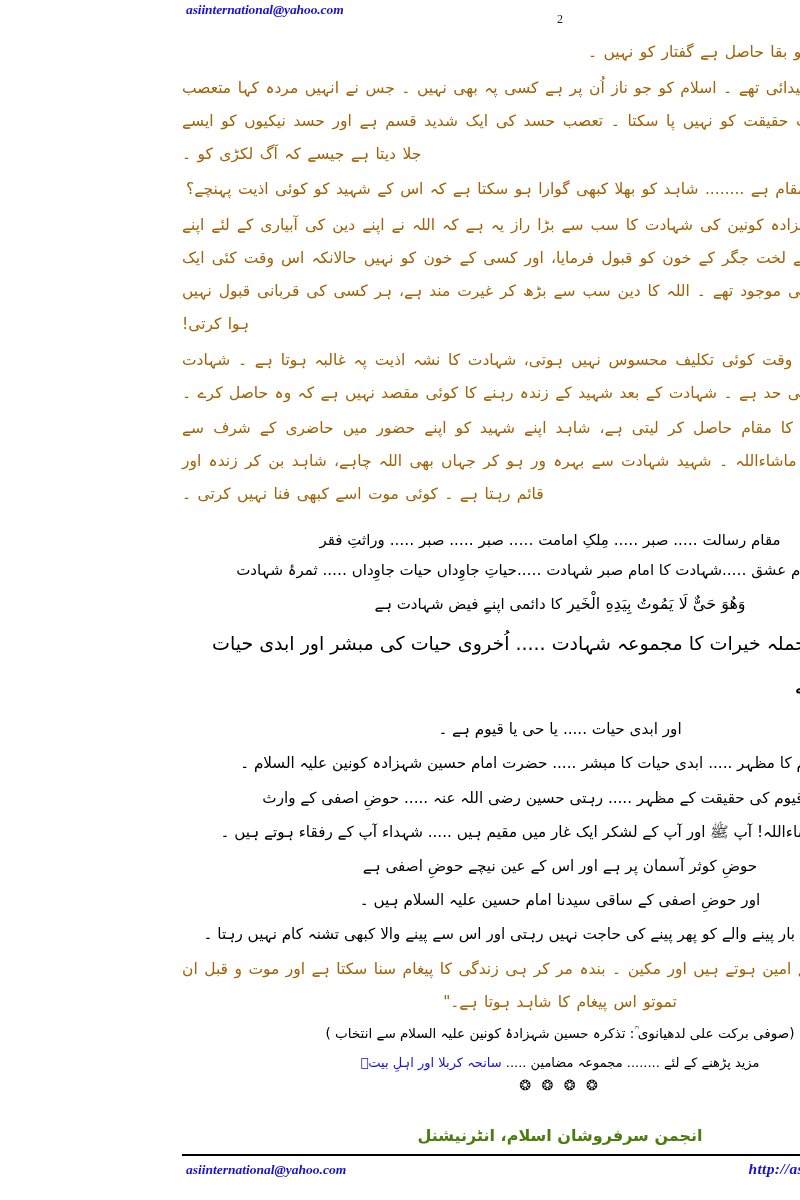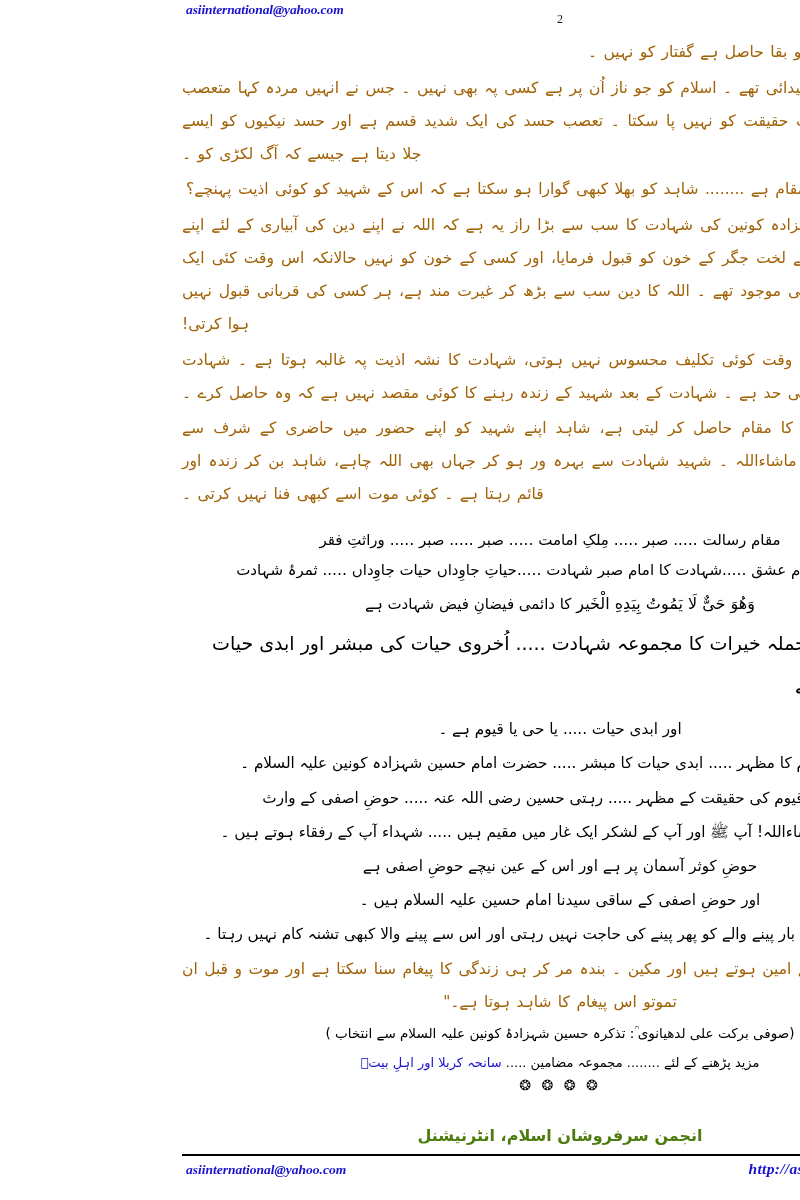--- a/index.html
+++ b/index.html
@@ -236,21 +236,21 @@
     <p class="para">شہادت جب قبولیت کا مقام حاصل کر لیتی ہے، شاہد اپنے شہید کو اپنے حضور میں حاضری کے شرف سے مشرف فرماتا ہے ۔ ماشاءاللہ ۔ شہید شہادت سے بہرہ ور ہو کر جہاں بھی اللہ چاہے، شاہد بن کر زندہ اور قائم رہتا ہے ۔ کوئی موت اسے کبھی فنا نہیں کرتی ۔</p>
 
     <div class="chain-block">
       <div class="chain-line">مقام رسالت ….. صبر ….. مِلکِ امامت ….. صبر ….. صبر ….. وراثتِ فقر</div>
       <div class="chain-line">صبر کا امام عشق …..شہادت کا امام صبر   شہادت …..حیاتِ جاوِداں   حیات جاوِداں ….. ثمرۂ شہادت</div>
     </div>
 
     <div class="centered-line">
       <span class="arabic-phrase">وَھُوَ حَیٌّ لَا یَمُوتُ بِیَدِهِ الْخَیر</span>
       <span class="sp-lg"></span>
-      <span>کا دائمی فیضانِ فیض شہادت ہے</span>
+      <span>کا دائمی اپنےِ فیض شہادت ہے</span>
     </div>
 
     <div class="rt-line">اور     شہادت ..... جملہ خیرات کا مجموعہ  شہادت ..... اُخروی حیات کی مبشر اور    ابدی حیات کی امین ہوتی ہے</div>
 
     <div class="ctr-line">اور     ابدی حیات     .....     یا حی یا قیوم ہے ۔</div>
 
     <div class="ctr-line">یا حی یا قیوم کا مظہر ..... ابدی حیات کا مبشر ..... حضرت امام حسین  شہزادہ کونین علیہ السلام ۔</div>
 
     <div class="ctr-line">یا حی یا قیوم کی حقیقت کے مظہر ..... رہتی حسین رضی اللہ عنہ ..... حوضِ اصفی کے وارث</div>
 

